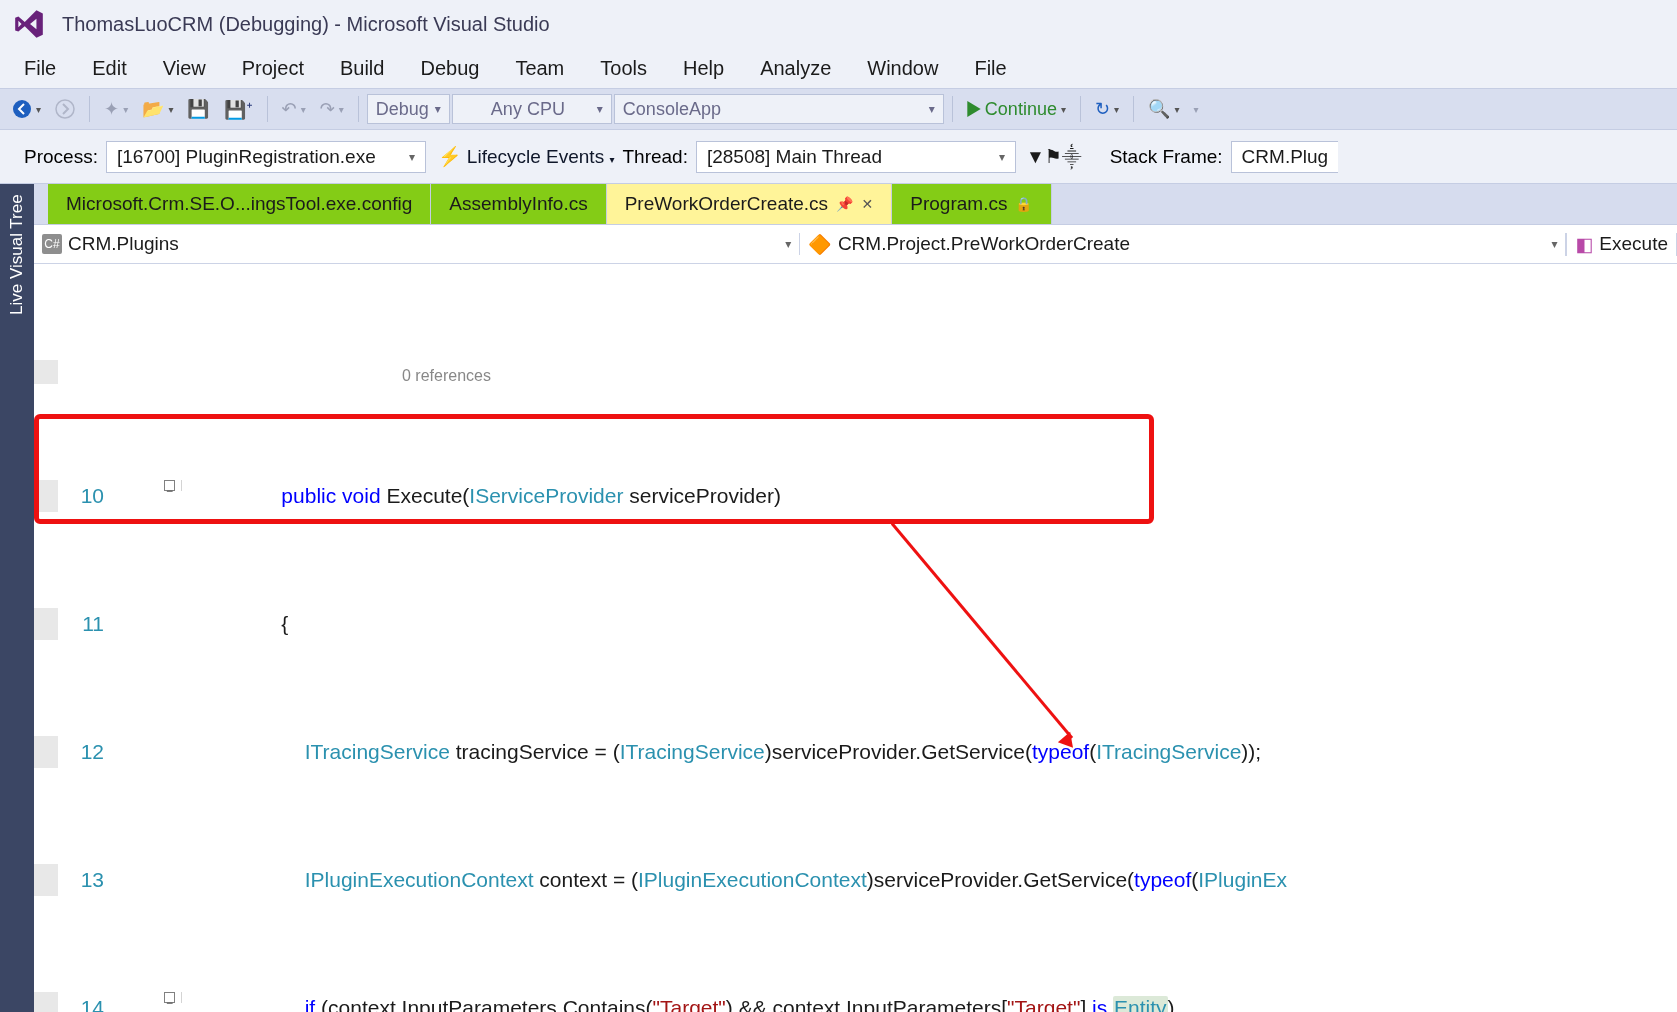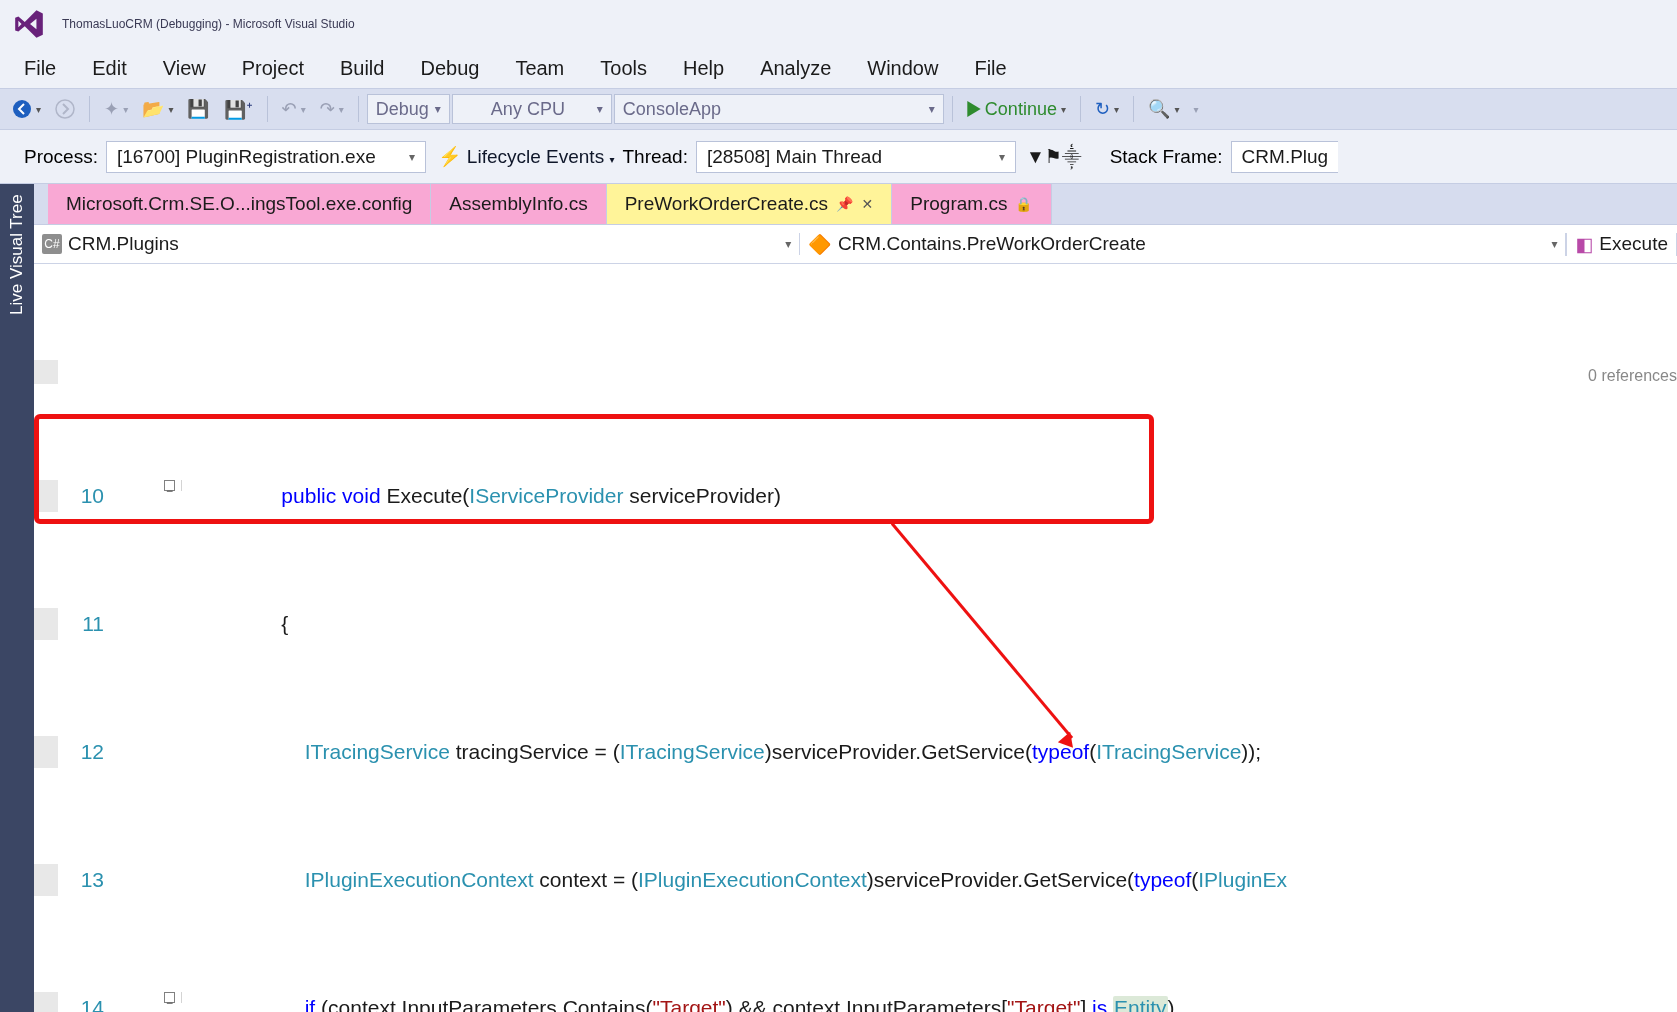--- a/index.html
+++ b/index.html
@@ -1,21 +1,21 @@
 <!DOCTYPE html>
 <html><head>
 <meta charset="utf-8">
 <style>
   * { margin: 0; padding: 0; box-sizing: border-box; font-family: "Segoe UI", Tahoma, sans-serif; }
   body { background: #eef1f8; color: #1b1b1b; overflow: hidden; width: 1677px; height: 1012px; }
   .window { width: 1677px; height: 1012px; display: flex; flex-direction: column; }
   
   .titlebar { display: flex; align-items: center; height: 48px; padding: 0 8px; background: #eef1f8; }
   .titlebar .logo { width: 42px; height: 42px; display:flex; align-items:center; justify-content:center; color:#68217a; }
-  .titlebar .title { font-size: 12px; color: #3a3a55; margin-left: 12px; font-weight: 400;}
+  .titlebar .title { font-size: 20px; color: #3a3a55; margin-left: 12px; font-weight: 400;}
   
   .menubar { display: flex; align-items: center; height: 40px; padding: 0 6px; background: #eef1f8; font-size: 20px; color: #1b1b1b; }
   .menubar .item { padding: 6px 18px; cursor: default; }
   
   .toolbar { display: flex; align-items: center; height: 42px; padding: 0 6px; background: #d8deef; border-top: 1px solid #c5cde3; border-bottom: 1px solid #c5cde3; font-size: 18px; color: #303030; gap:2px;}
   .toolbar .sep { width: 1px; height: 26px; background: #b9c2d9; margin: 0 6px; }
   .toolbar .btn { padding: 4px 6px; display:flex; align-items:center; gap:4px;}
   .toolbar .combo { display:inline-flex; align-items:center; border:1px solid #b9c2d9; background:#eef1f8; height:30px; padding:0 8px; color:#6a6a8a; gap:6px;}
   .toolbar .combo .caret { font-size:12px; color:#6a6a8a;}
   .toolbar .green { color:#2e8b2e; font-weight:400;}
@@ -23,36 +23,36 @@
   
   .toolbar2 { display:flex; align-items:center; height:54px; padding:0 6px; background:#eef1f8; border-bottom:1px solid #c5cde3; font-size:19px;}
   .toolbar2 .label { padding:0 8px; color:#000;}
   .toolbar2 .combo { border:1px solid #b9c2d9; background:#fff; height:32px; padding:0 10px; display:flex; align-items:center; gap:10px; font-size:19px;}
   
   .mainrow { flex:1; display:flex; overflow:hidden;}
   .sidetab { width:34px; background:#3b4664; color:#fff; writing-mode: vertical-rl; text-orientation: mixed; transform: rotate(180deg); display:flex; align-items:center; justify-content:flex-end; padding:10px 0; font-size:17px;}
   .editorcol { flex:1; display:flex; flex-direction:column; background:#fff; overflow:hidden;}
   
   .doctabs { display:flex; align-items:stretch; height:40px; background:#d6dcee; font-size:19px; }
-  .doctab { padding:6px 18px; color:#1b1b1b; border-right:1px solid #c5cde3; display:flex; align-items:center; gap:8px; background:#f9a8d4;}
+  .doctab { padding:6px 18px; color:#1b1b1b; border-right:1px solid #c5cde3; display:flex; align-items:center; gap:8px; background:#84cc16;}
   .doctab.active { background:#fff499; }
   .doctab .pin, .doctab .close, .doctab .lock { font-size:14px; color:#555; }
   
   .navbar { display:flex; align-items:center; height:40px; border-top:1px solid #c5cde3; border-bottom:1px solid #ccd3e6; font-size:19px;}
   .navbar .cell { flex:1; display:flex; align-items:center; padding:0 8px; border-right:1px solid #ccd3e6; gap:6px; color:#1b1b1b;}
   .navbar .cell.small { flex:0 0 auto; border-left:1px solid #ccd3e6;}
   .navbar .caret { margin-left:auto; color:#666; font-size:12px;}
   .navbar .csicon { display:inline-flex; width:20px; height:20px; background:#8e8e8e; color:#fff; font-size:12px; align-items:center; justify-content:center; border-radius:2px;}
   .navbar .clsicon { color:#c58a22; }
   .navbar .meticon { color:#b84aa8; }
   
   .codewrap { position:relative; flex:1; overflow:hidden; background:#fff;}
   .code { font-family: Consolas, monospace; font-size:21px; line-height:32px; white-space:pre; }
   .coderow { display:flex; align-items:flex-start; height:32px; }
-  .coderow.top { height:24px;text-align:right; }
+  .coderow.top { height:24px; }
   .gutter-bp { width:24px; flex:0 0 24px; background:#e8e8e8; height:100%; display:flex; align-items:center; justify-content:center;}
   .gutter-ln { width:56px; flex:0 0 56px; text-align:right; padding-right:10px; color:#2b91af; background:#fff;}
   .gutter-mark { width:44px; flex:0 0 44px; background:#fff; display:flex; align-items:center; justify-content:center; color:#8a5a00;}
   .gutter-fold { width:24px; flex:0 0 24px; border-right:1px solid #d4d4d4; position:relative; display:flex; align-items:center; justify-content:center;}
   .foldline { position:absolute; left:11px; top:0; bottom:0; width:1px; background:#a0a0a0;}
   .foldbox { width:11px; height:11px; border:1px solid #808080; background:#fff; position:relative; z-index:1;}
   .foldbox::after { content:"−"; position:absolute; top:-6px; left:1px; font-size:12px; color:#404040;}
   .codetext { padding-left:6px; flex:1; }
   .kw { color:#0000ff; }
   .type { color:#2b91af; }
@@ -194,21 +194,21 @@
       </div>
 
       <div class="navbar">
         <div class="cell">
           <span class="csicon">C#</span>
           <span>CRM.Plugins</span>
           <span class="caret">▾</span>
         </div>
         <div class="cell">
           <span class="clsicon">🔶</span>
-          <span>CRM.Contains.PreWorkOrderCreate</span>
+          <span>CRM.Project.PreWorkOrderCreate</span>
           <span class="caret">▾</span>
         </div>
         <div class="cell small" style="min-width:110px;">
           <span class="meticon">◧</span>
           <span>Execute</span>
         </div>
       </div>
 
       <div class="codewrap">
         <div class="code">

